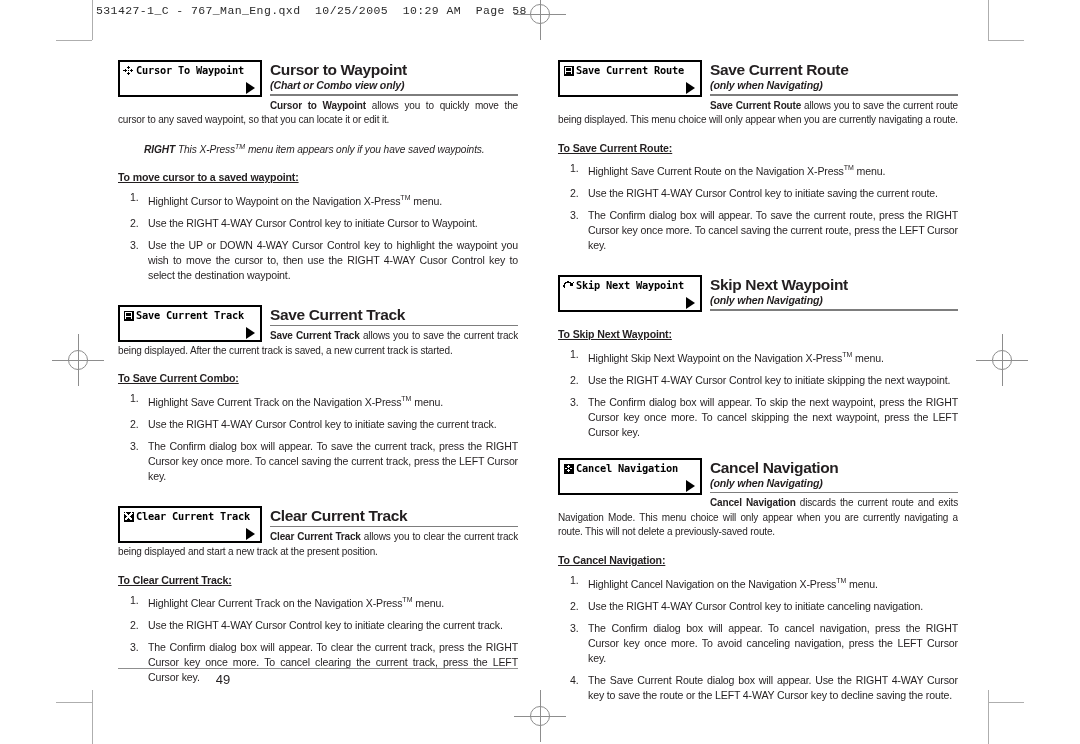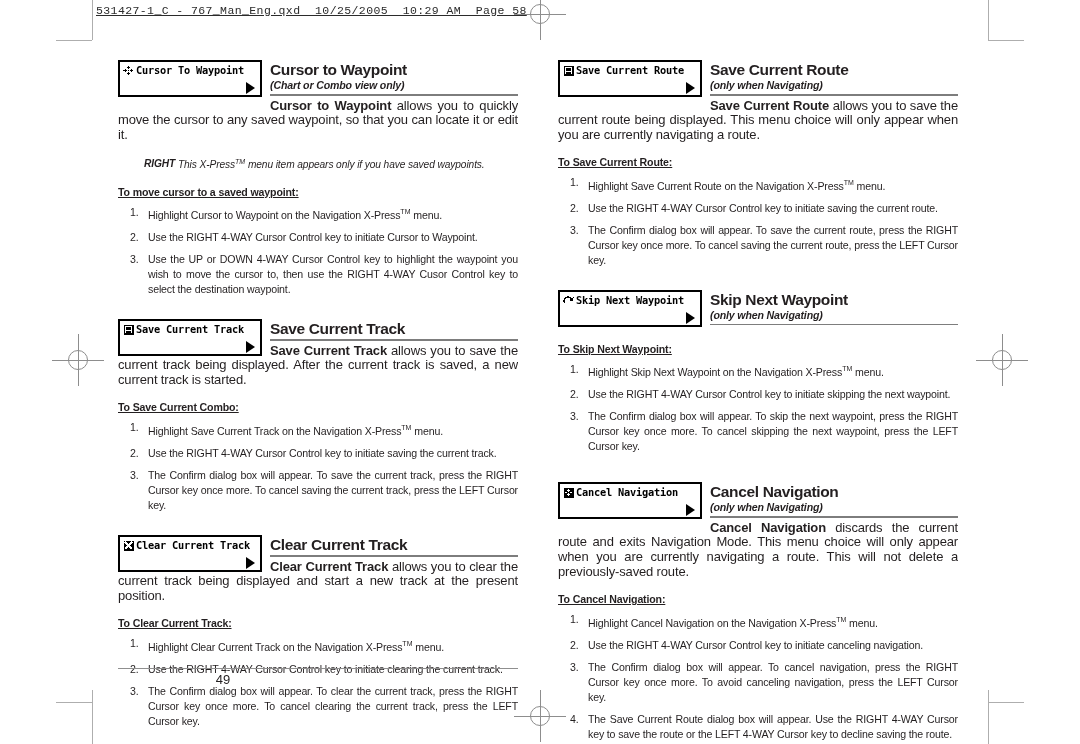--- a/index.html
+++ b/index.html
@@ -22,21 +22,20 @@
 
   
   .filename-bar {
     position: absolute;
     left: 96px; top: 4px;
     font-family: "Liberation Mono", monospace;
     font-size: 11.5px;
     letter-spacing: .4px;
     color: #2b2b2b;
     white-space: pre;
-    text-decoration: underline;
   }
   .vrule {
     position: absolute;
     width: 1px;
     background: #aeaeae;
   }
   .hrule {
     position: absolute;
     height: 1px;
     background: #aeaeae;
@@ -139,21 +138,21 @@
     color: #231f20;
     padding-top: 1px;
   }
   .sec-underline {
     height: 1.5px;
     background: #7d7d7d;
     margin-top: 2px;
   }
 
   .lead {
-    font-size: 13px;
+    font-size: 10px;
     line-height: 14.6px;
     letter-spacing: -0.15px;
     text-align: justify;
     color: #231f20;
     margin-top: 3px;
   }
   .lead b { font-weight: bold; }
 
   .note {
     font-size: 10.2px;
@@ -357,21 +356,21 @@
           <div class="sec-underline" style="margin-left: 152px;"></div>
           <div class="lead"><b>Save Current Route</b><span> allows you to save the current route being displayed. This menu choice will only appear when you are currently navigating a route.</span></div>
         </div>
         <div class="howto">To Save Current Route:</div>
         <ol class="steps">
           <li><span class="num">1.</span><span class="txt">Highlight Save Current Route on the Navigation X-Press<span class="sup">TM</span> menu.</span></li>
           <li><span class="num">2.</span><span class="txt">Use the RIGHT 4-WAY Cursor Control key to initiate saving the current route.</span></li>
           <li><span class="num">3.</span><span class="txt">The Confirm dialog box will appear. To save the current route,  press the RIGHT Cursor key once more. To cancel saving the current route, press the LEFT Cursor key.</span></li>
         </ol>
       </div>
-      <div style="margin-bottom: 28px;">
+      <div style="margin-bottom: 18px;">
         <div class="sec-head">
           <div class="lcd-box">
             <div class="lcd-text">
               <span class="lcd-glyph"><svg width="11" height="11" viewBox="0 0 11 11" shape-rendering="crispEdges">
                   <path d="M1.5 8 A4 4 0 1 1 9 6.2" stroke="#000" stroke-width="1.5" fill="none"></path>
                   <path d="M10.6 2.2 L10.2 6.6 L6.4 5.2 Z" fill="#000"></path>
                 </svg></span>
               <span>Skip Next Waypoint</span>
             </div>
             <span class="lcd-arrow"></span>

